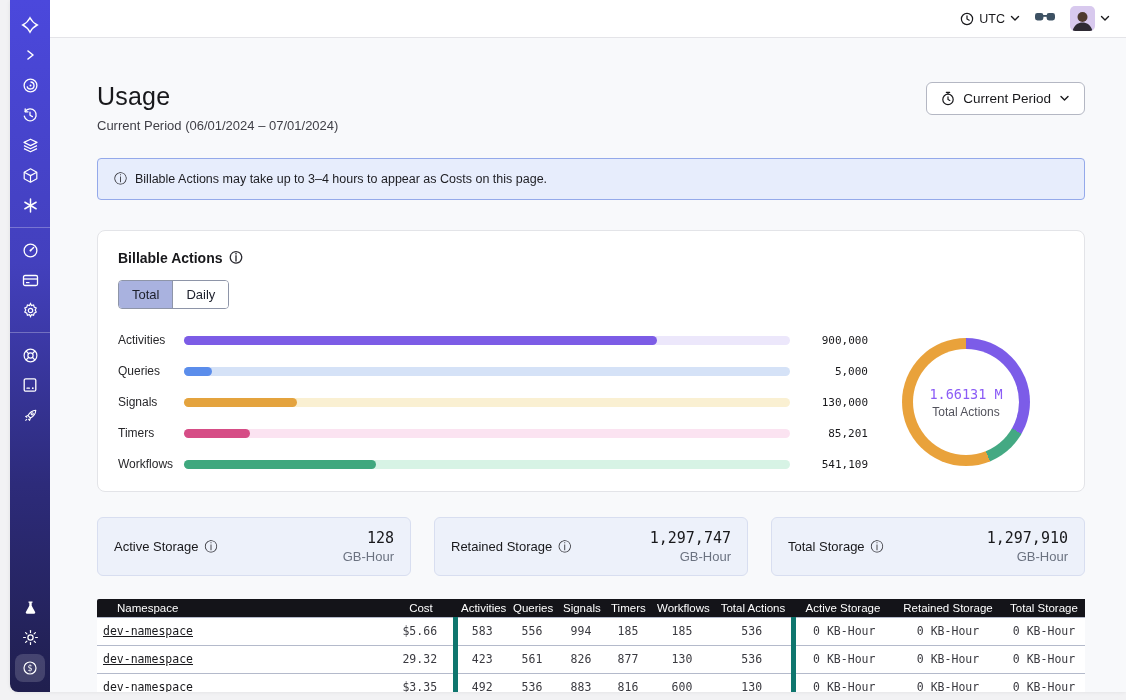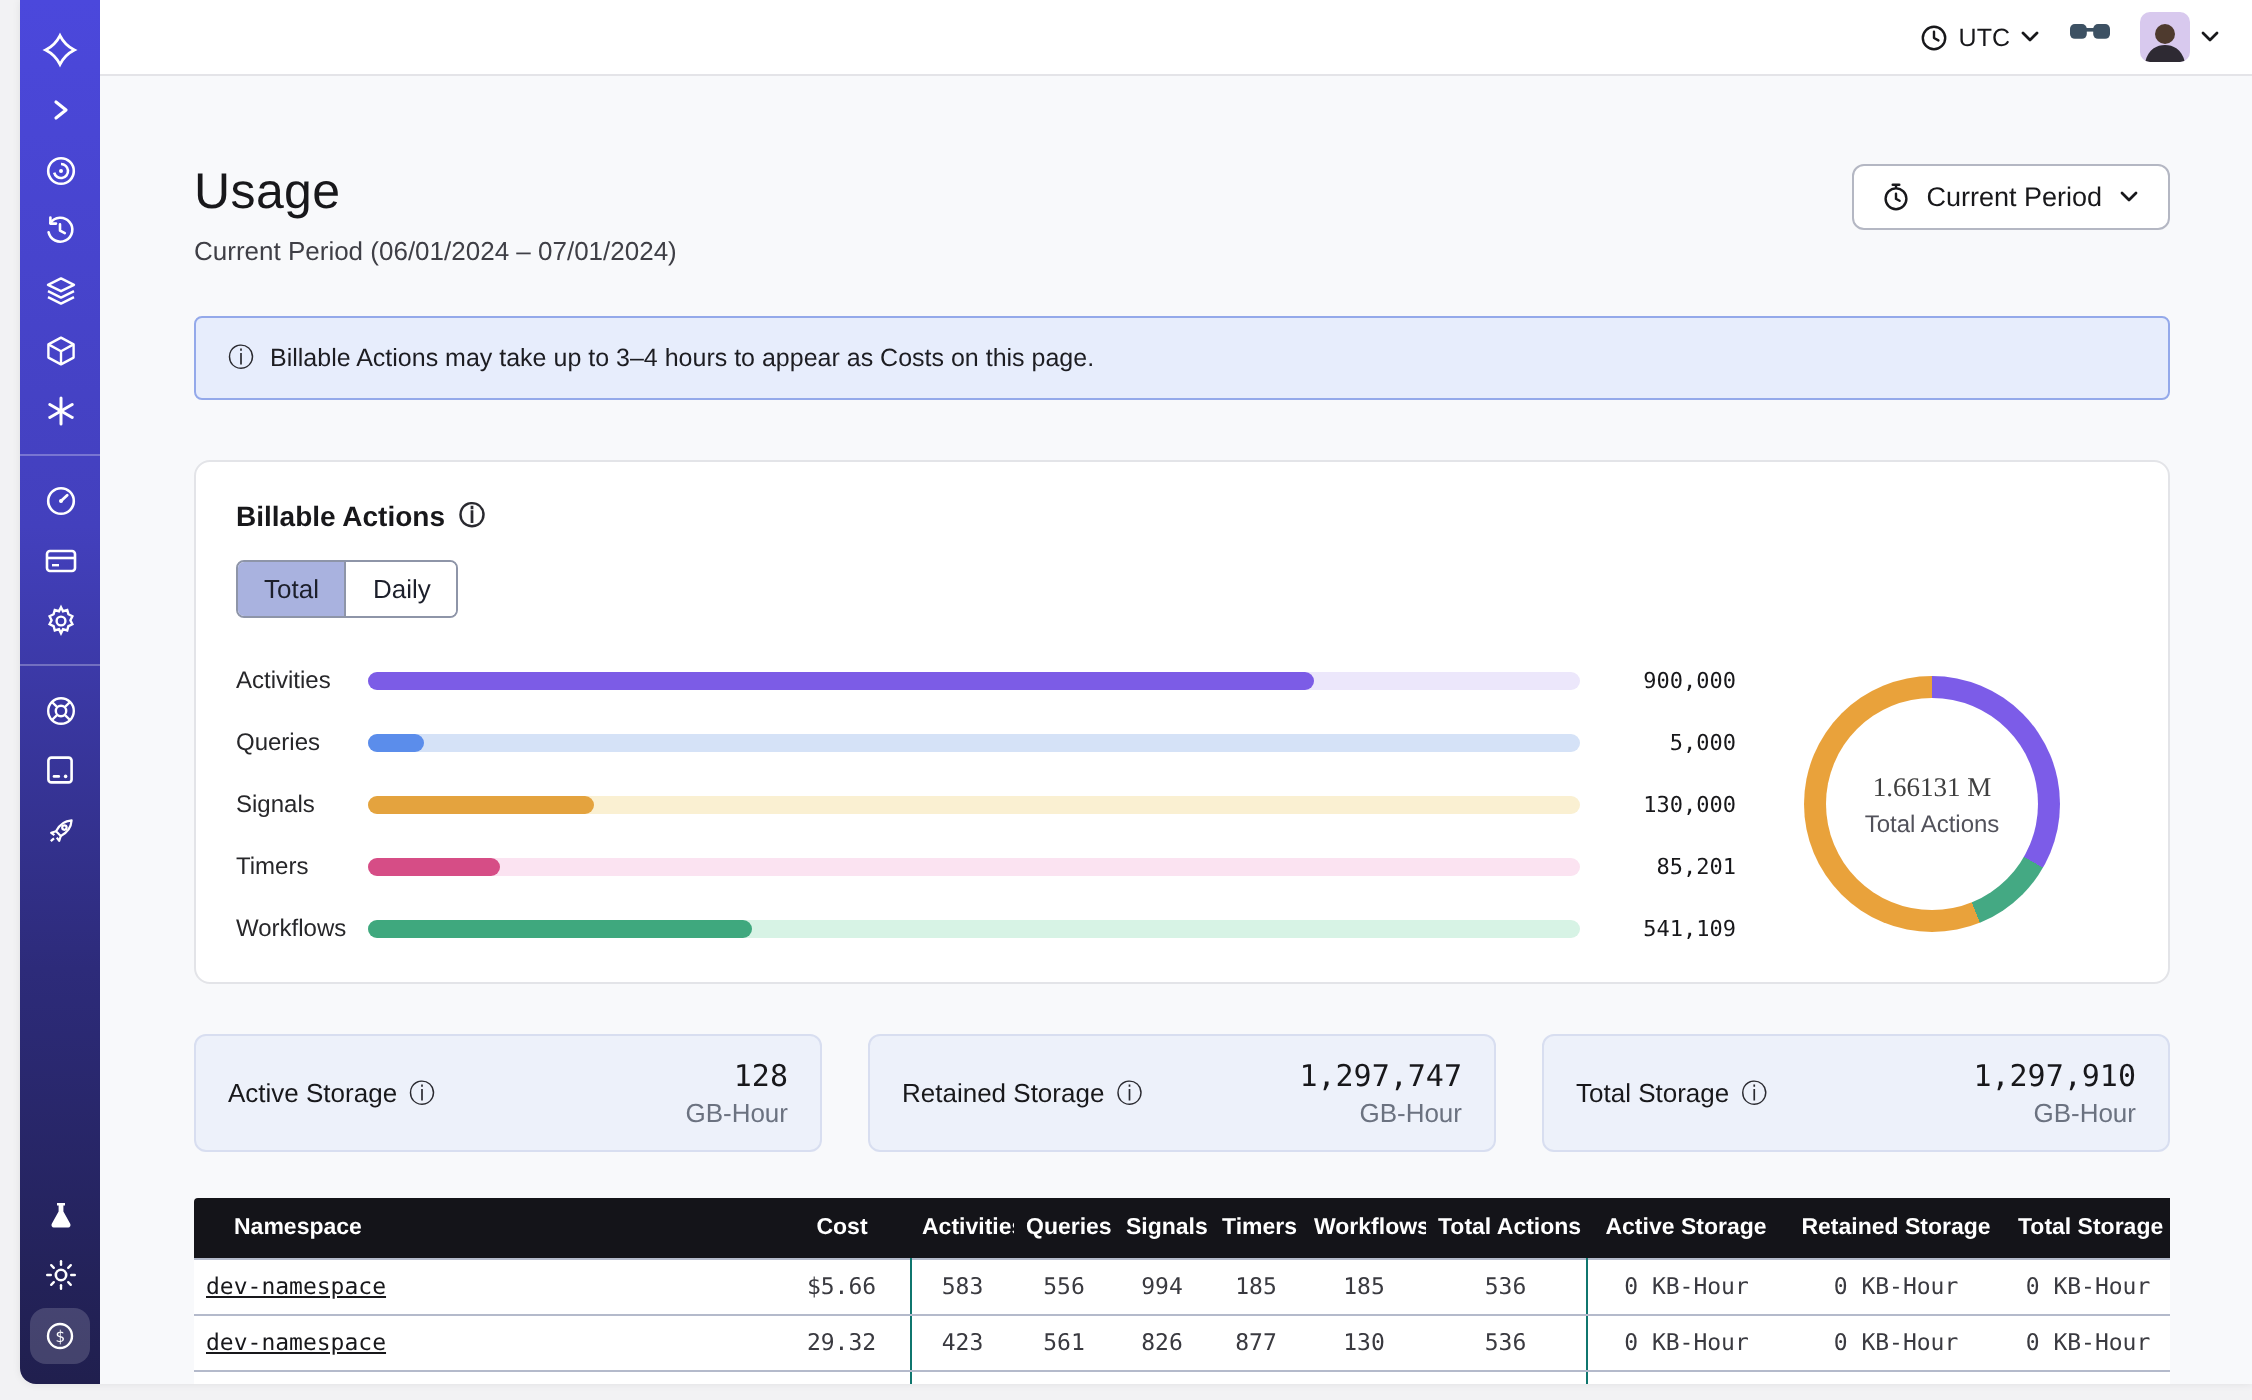--- a/index.html
+++ b/index.html
@@ -61,43 +61,43 @@
   .bar-line:last-child { margin-bottom:0; }
   .bar-label { font-size:12px; color:#27272a; }
   .bar-track { height:9px; border-radius:5px; position:relative; }
   .bar-fill { position:absolute; left:0; top:0; bottom:0; border-radius:5px; }
   .bar-val { font-size:11px; color:#18181b; text-align:right; }
 
   .donut-wrap { width:196px; display:flex; justify-content:center; }
   .donut { width:128px; height:128px; border-radius:50%; position:relative; }
   .donut-hole { position:absolute; inset:11px; background:#fff; border-radius:50%;
                 display:flex; flex-direction:column; align-items:center; justify-content:center; gap:3px; }
-  .donut-num { font-size:13.5px; color:#404040;font-family:Liberation Serif, serif; }
+  .donut-num { font-size:13.5px; color:#8b5cf6; }
   .donut-sub { font-size:12px; color:#52525b; }
 
   
   .storage-row { display:flex; gap:23px; margin-top:25px; }
   .st-card { flex:1; background:#edf1fa; border:1px solid #d8def0; border-radius:6px;
              padding:11px 16px; display:flex; align-items:center; justify-content:space-between; }
   .st-label { font-size:13px; color:#18181b; display:flex; align-items:center; gap:6px; }
   .st-right { text-align:right; }
   .st-val { font-size:15px; color:#18181b; }
   .st-unit { font-size:13px; color:#6b7280; margin-top:2px; }
 
   
   .tbl { margin-top:23px; width:100%; border-collapse:collapse; table-layout:fixed; }
-  .tbl thead th { background:#141419; color:#fff; font-size:11.5px; font-weight:700;
-                  height:30px; padding:0 6px; white-space:nowrap; overflow:hidden; }
+  .tbl thead th { background:#141419; color:#fff; font-size:11.5px; font-weight:400;
+                  height:18px; padding:0 6px; white-space:nowrap; overflow:hidden; }
   .tbl thead th:first-child { padding-left:20px; text-align:left; border-radius:2px 0 0 0; }
   .tbl tbody td { background:#fff; font-family:"DejaVu Sans Mono", monospace; font-size:11.5px;
                   color:#3a3a40; height:28px; padding:0 6px; border-bottom:1px solid #b4bacb;
                   white-space:nowrap; overflow:hidden; }
   .tbl tbody tr:first-child td { border-top:1px solid #b4bacb; }
   .al { text-align:left; } .ar { text-align:center; } .ac { text-align:center; }
-  .vdiv-r { border-right:1px solid #0f766e; }
+  .vdiv-r { border-right:5px solid #0f766e; }
   td.ns { padding-left:20px;margin-left:12px; }
   td.ns span { color:#18181b; text-decoration:underline; cursor:pointer; }
   td.storage { background:#edf1fa; }
   .chev { display:inline-block; }
 </style>
 </head>
 <body>
 
 <div class="app">
 

